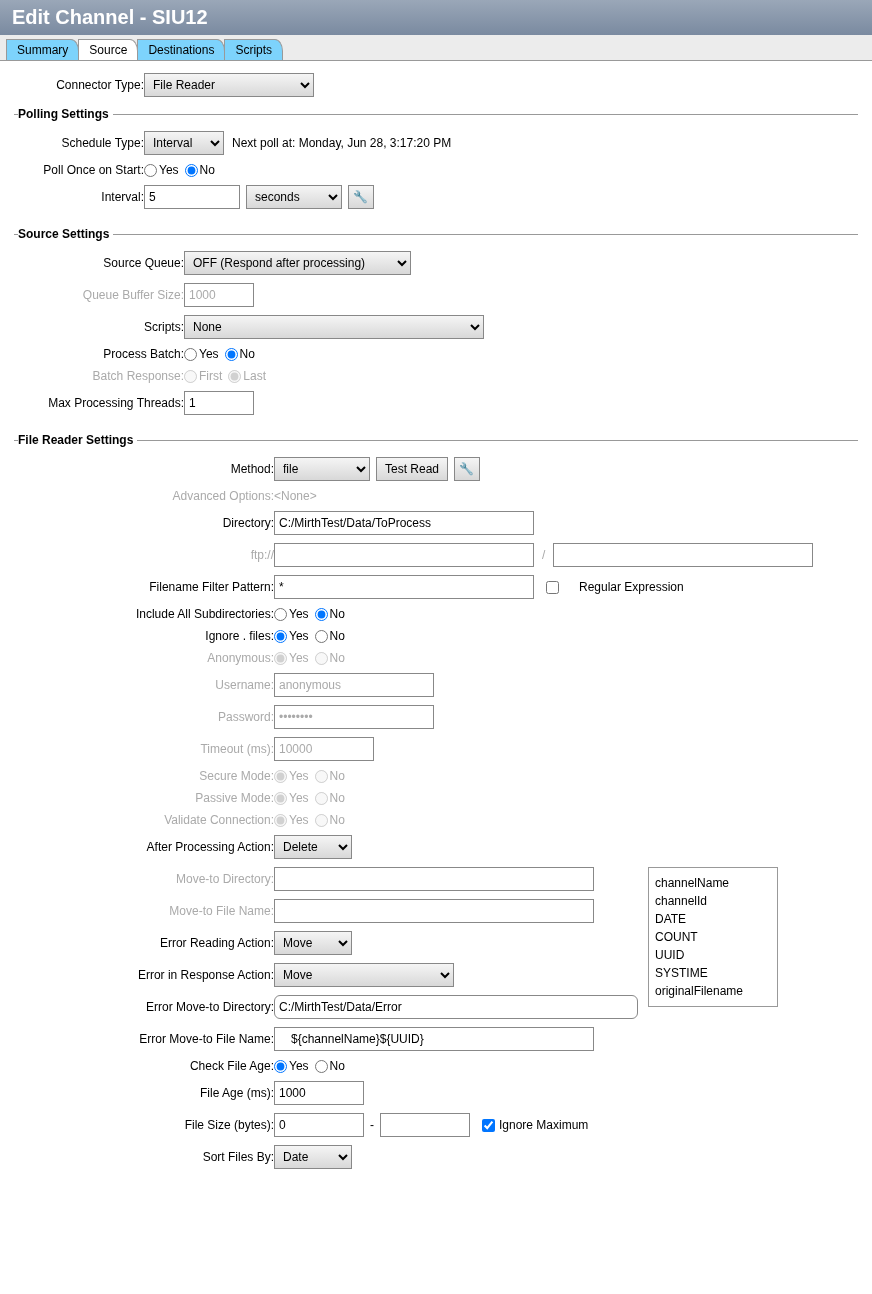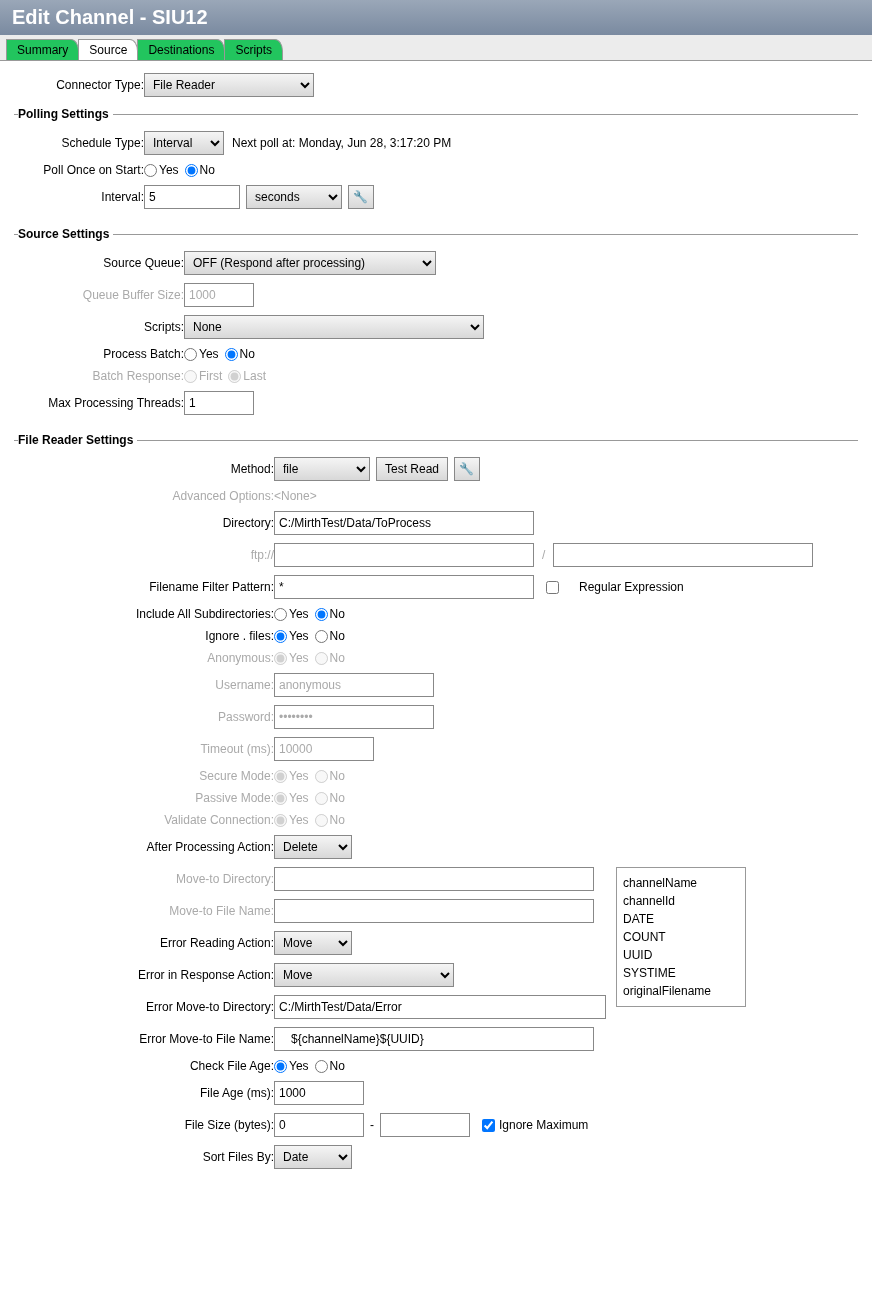--- a/index.html
+++ b/index.html
@@ -23,21 +23,21 @@
       display: flex;
       padding: 4px 6px 0 6px;
     }
     .tab {
       padding: 3px 10px;
       font-size: 12px;
       cursor: pointer;
       border: 1px solid #999;
       border-bottom: none;
       margin-right: -1px;
-      background: #22c55e;
+      background: #7dd3fc;
       border-top-right-radius: 8px 12px;
       position: relative;
     }
     .tab.active {
       background: #fff;
       z-index: 2;
     }
     .content {
       padding: 12px 14px;
     }
@@ -165,21 +165,21 @@
       <button class="icon-btn" style="margin-left:6px">
         <span>🔧</span>
       </button>
     </div>
   </fieldset>
 
   <fieldset>
     <legend>Source Settings</legend>
     <div class="row">
       <label class="lbl w170">Source Queue:</label>
-      <select style="width:252px"><option>OFF (Respond after processing)</option></select>
+      <select style="width:227px"><option>OFF (Respond after processing)</option></select>
     </div>
     <div class="row disabled">
       <label class="lbl w170">Queue Buffer Size:</label>
       <input type="text" style="width: 70px;" disabled="" value="1000">
     </div>
     <div class="row">
       <label class="lbl w170">Scripts:</label>
       <select style="width:300px"><option>None</option></select>
     </div>
     <div class="row">
@@ -357,21 +357,21 @@
             <div class="row">
               <label class="lbl w260">Error Reading Action:</label>
               <select style="width:78px"><option>Move</option></select>
             </div>
             <div class="row">
               <label class="lbl w260">Error in Response Action:</label>
               <select style="width:180px"><option>Move</option></select>
             </div>
             <div class="row">
               <label class="lbl w260">Error Move-to Directory:</label>
-              <input type="text" style="width: 332px;" value="C:/MirthTest/Data/Error">
+              <input type="text" style="width: 364px; border-radius: 6px;" value="C:/MirthTest/Data/Error">
             </div>
             <div class="row">
               <label class="lbl w260">Error Move-to File Name:</label>
               <input type="text" style="width: 320px; padding-left: 16px;" value="${channelName}${UUID}">
             </div>
           </div>
           <div class="var-box">
             <div>channelName</div>
             <div>channelId</div>
             <div>DATE</div>

